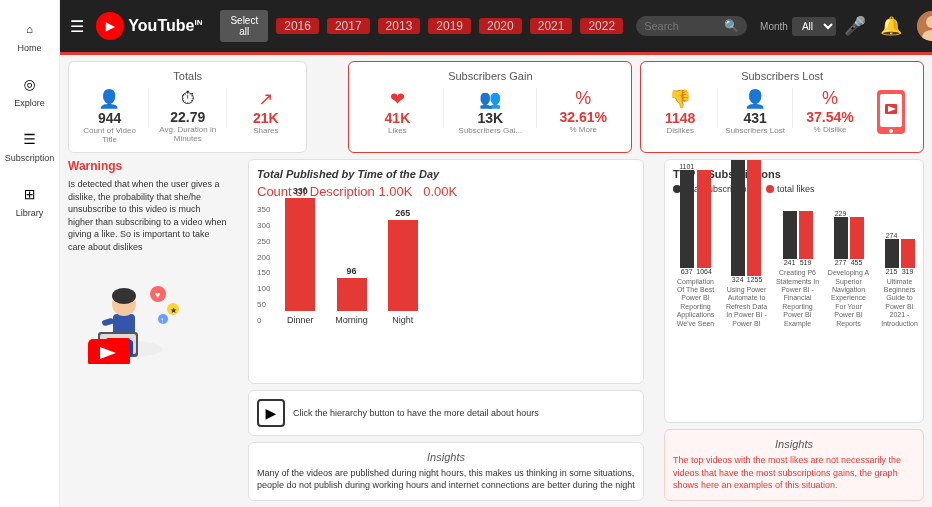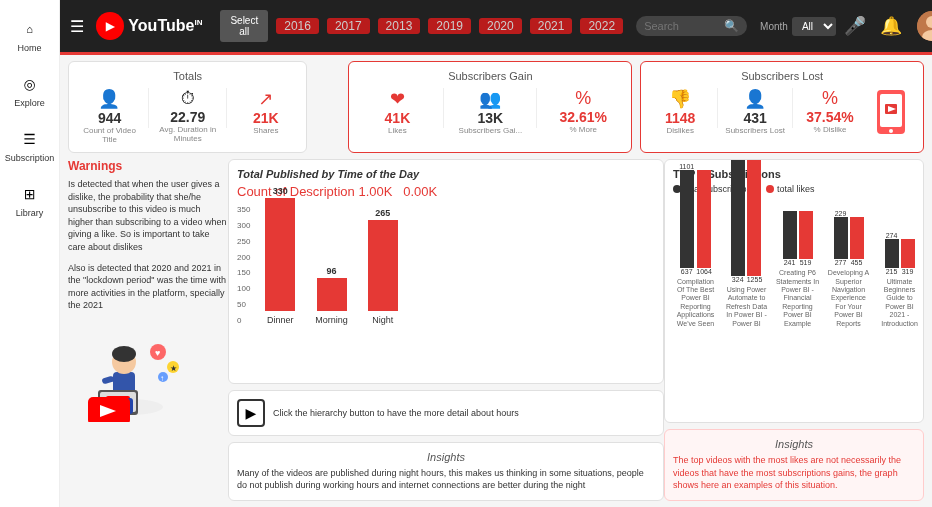--- a/index.html
+++ b/index.html
@@ -50,21 +50,21 @@
     .card-title { text-align: center; font-size: 11px; color: #555; margin-bottom: 6px; font-weight: normal; }
 
     .card-metrics { display: flex; gap: 6px; align-items: flex-start; }
     .metric { display: flex; flex-direction: column; align-items: center; flex: 1; }
     .metric-value { font-size: 14px; font-weight: bold; color: #333; }
     .metric-value.highlight { color: #e53935; }
     .metric-label { font-size: 8px; color: #888; text-align: center; }
     .metric-divider { border-left: 1px solid #eee; height: 40px; }
 
     
-    .bottom-row { flex: 1; display: flex; gap: 0; overflow: hidden; }
+    .bottom-row { flex: 1; display: flex; gap: 20px; overflow: hidden; }
 
     
     .warnings-panel { width: 160px; flex-shrink: 0; }
     .warnings-title { font-size: 12px; color: #e53935; font-weight: bold; margin-bottom: 5px; }
     .warnings-text { font-size: 9px; color: #333; line-height: 1.4; }
 
     
     .center-panels { flex: 1; display: flex; flex-direction: column; gap: 6px; overflow: hidden; }
 
     
@@ -267,21 +267,20 @@
             </div>
           </div>
         </div>
       </div>
 
       <div class="bottom-row">
 
         <div class="warnings-panel">
           <div class="warnings-title">Warnings</div>
           <p class="warnings-text">Is detected that when the user gives a dislike, the probability that she/he unsubscribe to this video is much higher than subscribing to a video when giving a like. So is important to take care about dislikes</p>
-          <p class="warnings-text" style="margin-top:8px;">Also is detected that 2020 and 2021 in the "lockdown period" was the time with more activities in the platform, specially the 2021</p>
 
           <div style="margin-top:10px;">
             <svg width="120" height="100" viewBox="0 0 120 100">
 
               <ellipse cx="60" cy="85" rx="35" ry="8" fill="#eee"></ellipse>
 
               <rect x="45" y="50" width="22" height="28" rx="4" fill="#3355aa"></rect>
 
               <circle cx="56" cy="40" r="12" fill="#f5c9a0"></circle>
 

